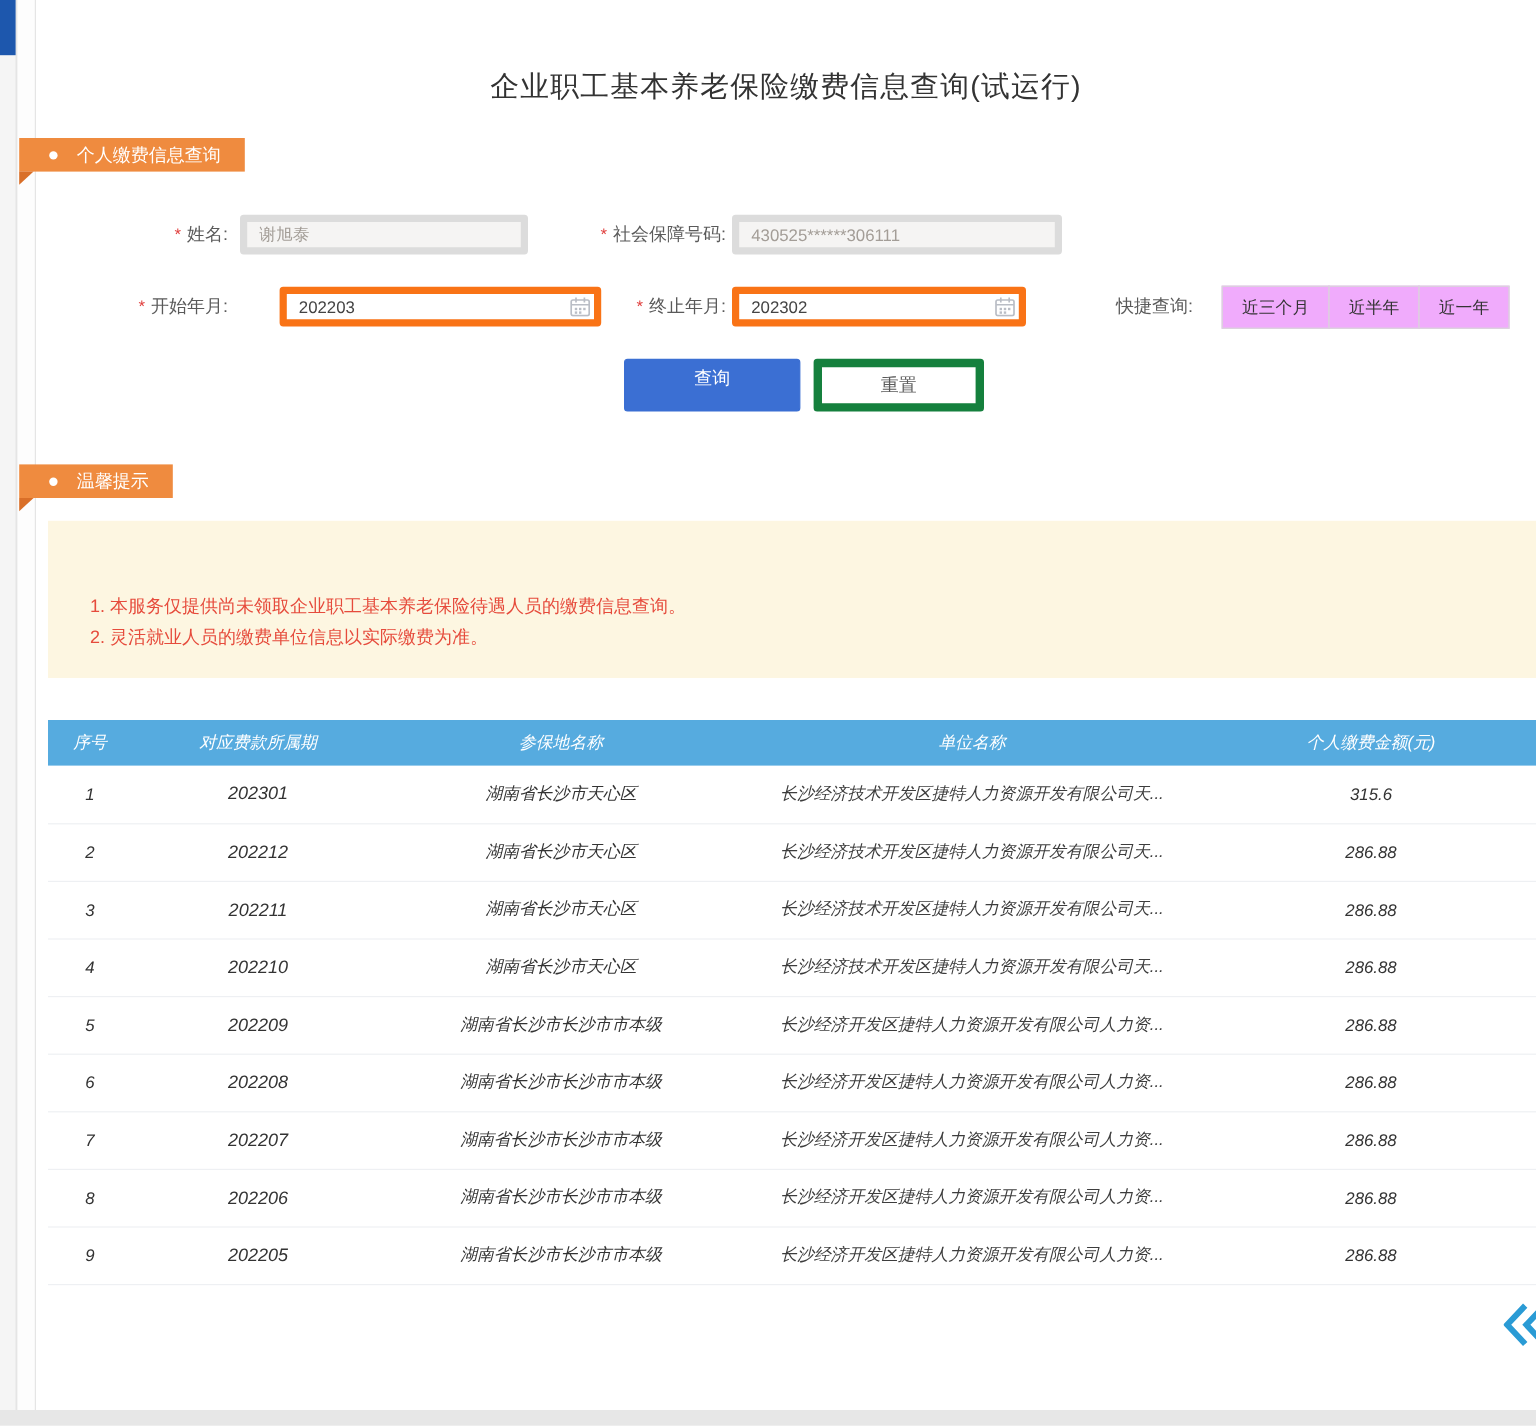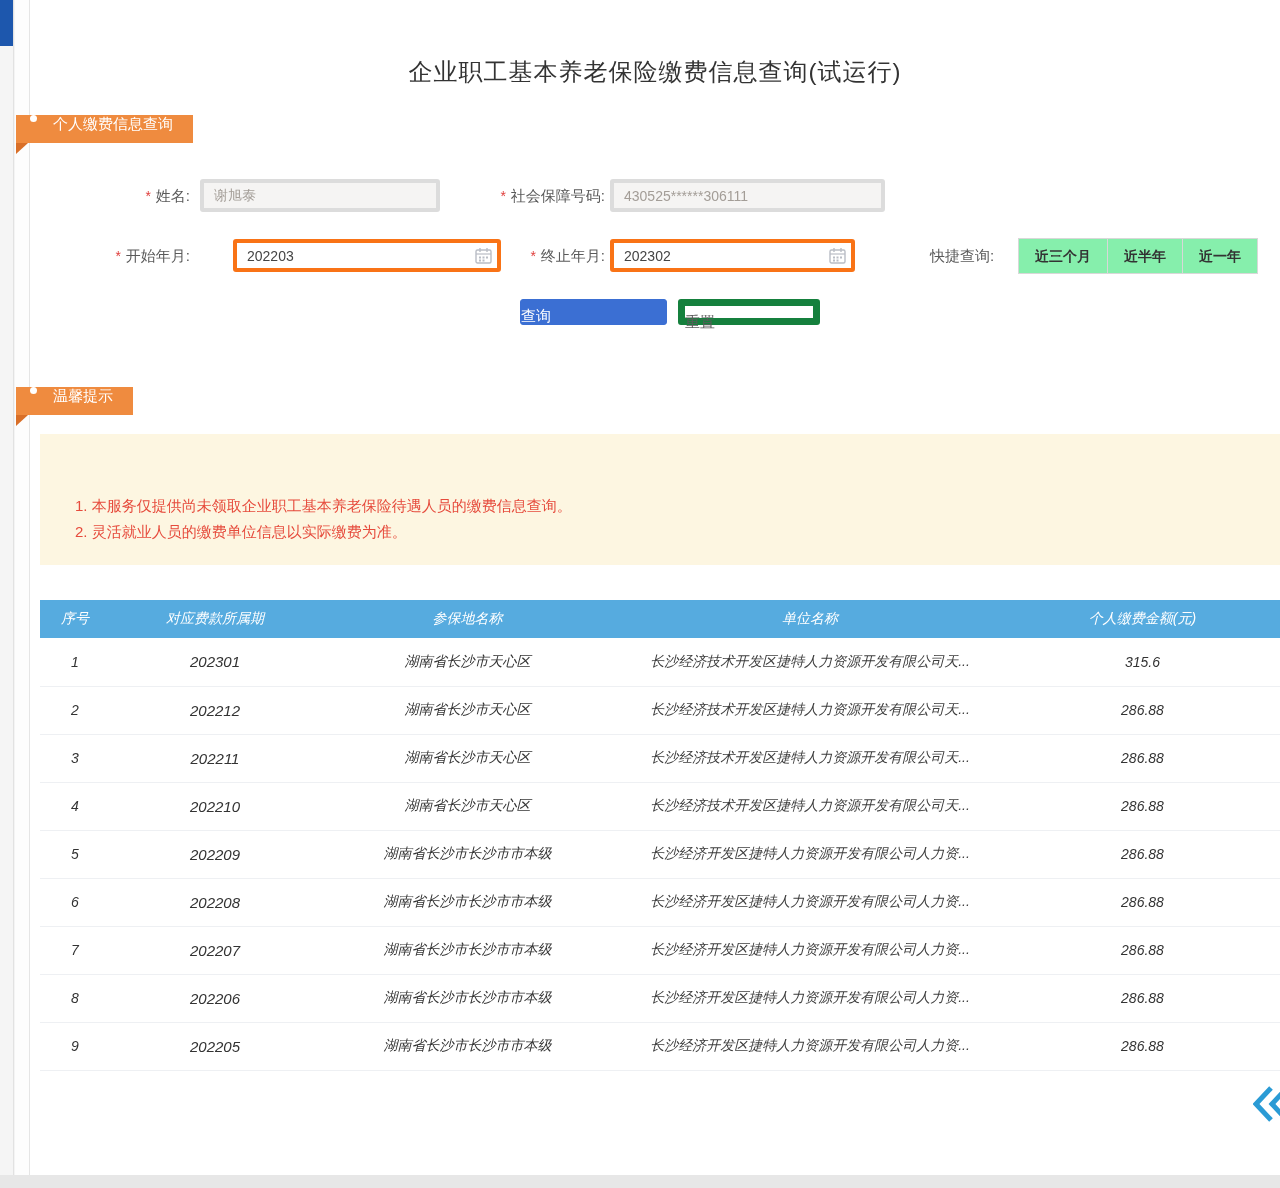--- a/index.html
+++ b/index.html
@@ -11,50 +11,50 @@
   .rail { position:absolute; left:0; top:0; width:14px; height:1175px; background:#f5f5f5; border-right:1px solid #e2e2e2; }
   .backstrip { position:absolute; left:15px; top:0; width:15px; height:1175px; background:#fdfdfd; border-right:1px solid #e5e5e5; }
   .blue-corner { position:absolute; left:0; top:0; width:13px; height:46px; background:#1d57ad; }
   .panel { position:absolute; left:30px; top:0; width:1250px; height:1175px; background:#ffffff; }
   .bottom-band { position:absolute; left:0; top:1175px; width:1280px; height:13px; background:#e7e7e7; }
 
   .title { position:absolute; left:30px; top:56px; width:1250px; text-align:center;
            font-size:24px; font-weight:500; color:#333; letter-spacing:1px; }
 
   
-  .ribbon { position:absolute; left:16px; height:28px; display:inline-flex; align-items:flex-start;
-            background:#ef8b3f; color:#fff; font-size:15px; padding:0 20px 0 14px; z-index:5; }
+  .ribbon { position:absolute; left:16px; height:28px; display:inline-flex; align-items:center;
+            background:#ef8b3f; color:#fff; font-size:15px; padding:0 20px 0 25px; z-index:5; }
   .ribbon .dot { width:7px; height:7px; border-radius:50%; background:#fff; margin-right:16px; }
   .ribbon::after { content:""; position:absolute; left:0; top:28px; width:0; height:0;
                    border-top:11px solid #d96f28; border-right:12px solid transparent; }
   .ribbon.r1 { top:115px; }
   .ribbon.r2 { top:387px; }
 
   
   .f-label { position:absolute; height:33px; line-height:33px; text-align:right;
              font-size:15px; color:#5a5a5a; white-space:nowrap; }
   .req { color:#e03e3c; margin-right:5px; font-style:normal; font-size:14px; }
-  .f-input { position:absolute; height:33px; border:4px solid #f97316; border-radius:3px;
+  .f-input { position:absolute; height:33px; border:6px solid #f97316; border-radius:3px;
              background:#fff; font-size:14px; color:#444; padding:0 10px;
              font-family:"Liberation Sans","DejaVu Sans",sans-serif; }
   .f-input.disabled { background:#f5f4f3; border-color:#dcdcdc; color:#a39d97; }
   .date-wrap { position:absolute; }
   .date-wrap .f-input { position:static; width:100%; height:33px; padding-right:32px; }
   .cal-icon { position:absolute; right:9px; top:8px; width:17px; height:17px; cursor:pointer; }
 
   .quick-label { position:absolute; left:930px; top:239px; height:33px; line-height:33px;
                  font-size:15px; color:#5a5a5a; }
   .quick-group { position:absolute; left:1018px; top:238px; display:flex; }
-  .quick-btn { height:36px; line-height:34px; padding:0 16px; background:#86efac;
+  .quick-btn { height:36px; line-height:34px; padding:0 16px; background:#f0abfc;
                border:1px solid #d8d8d8; margin-left:-1px; font-size:14px; color:#333;
-               cursor:pointer; white-space:nowrap;font-weight:bold; }
+               cursor:pointer; white-space:nowrap; }
   .quick-btn:first-child { margin-left:0; }
 
-  .btn { position:absolute; top:299px; height:26px; border-radius:3px; font-size:15px;
-         line-height:32px; cursor:pointer; }
+  .btn { position:absolute; top:299px; height:44px; border-radius:3px; font-size:15px;
+         text-align:center; line-height:32px; cursor:pointer; }
   .btn-query { left:520px; width:147px; background:#3b6fd3; color:#fff; border:1px solid #3b6fd3; }
   .btn-reset { left:678px; width:142px; background:#fff; color:#5a5a5a; border:7px solid #15803d; }
 
   
   .notice { position:absolute; left:40px; top:434px; width:1240px; height:131px;
             background:#fdf6e1; padding:59px 20px 0 35px; }
   .notice div { font-size:15px; color:#e64b3c; line-height:26px; }
 
   
   .tbl-wrap { position:absolute; left:40px; top:600px; width:1240px; }

